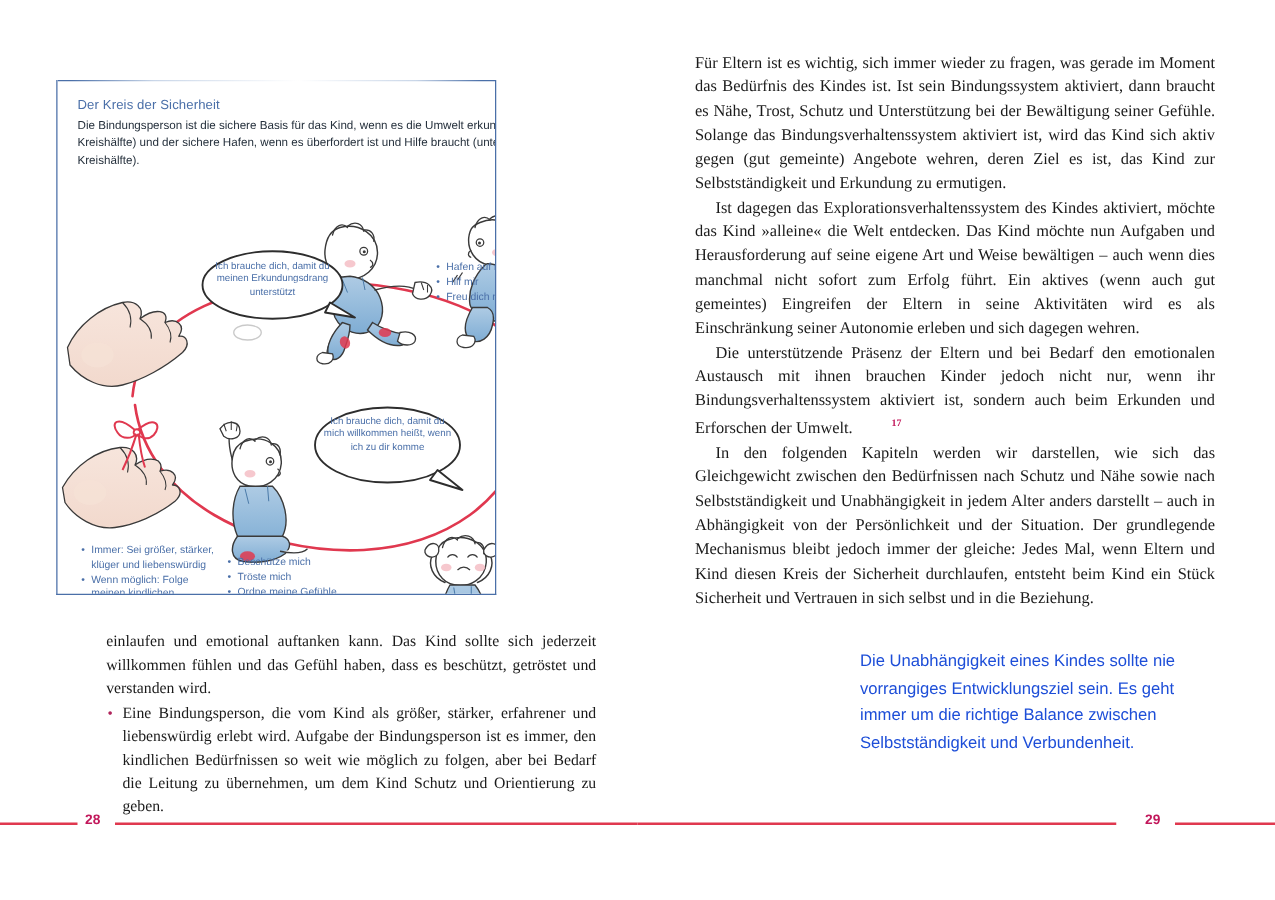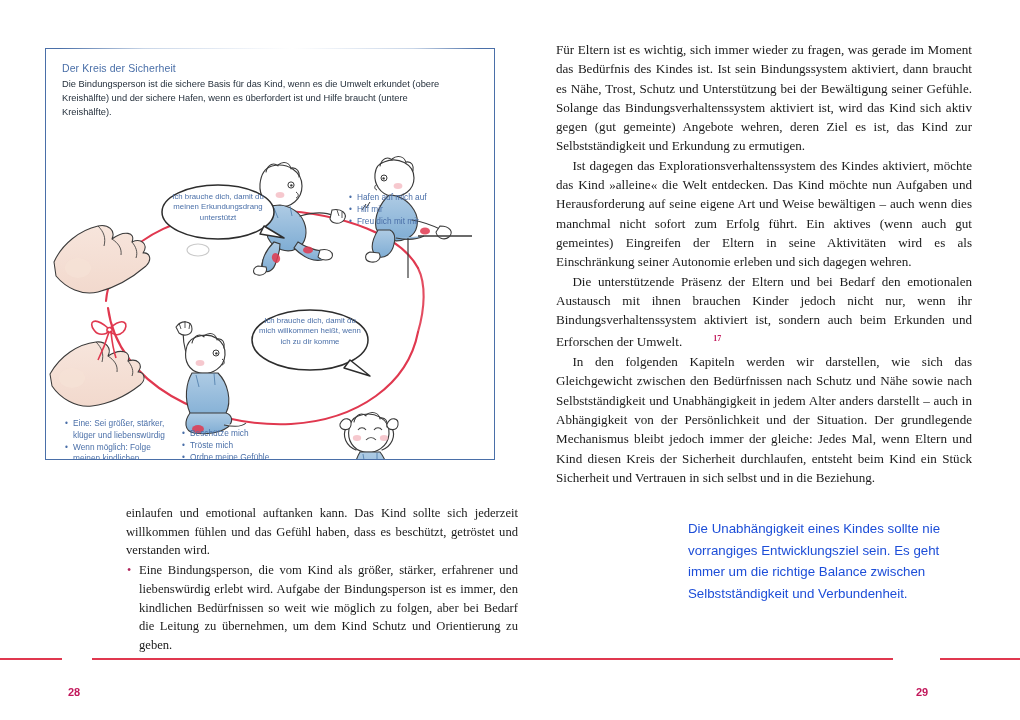--- a/index.html
+++ b/index.html
@@ -19,22 +19,22 @@
   
   .spread {
     position: absolute;
     inset: 0;
   }
 
   
   .figure-box {
     position: absolute;
     left: 45px;
-    top: 48px;
-    width: 450px;
+    top: 64px;
+    width: 352px;
     height: 412px;
     border: 1px solid #4a6fa8;
     border-top: none;
     box-sizing: border-box;
     background: #ffffff;
     overflow: hidden;
   }
   .figure-box::before {
     content: "";
     position: absolute;
@@ -147,21 +147,20 @@
   
   .lower-left {
     position: absolute;
     left: 85px;
     top: 504px;
     width: 392px;
     font-size: 12.6px;
     line-height: 18.7px;
     text-align: justify;
     color: #1a1a1a;
-    margin-left: 41px;
   }
   .lower-left p { margin: 0; }
   .lower-left .bulleted {
     position: relative;
     padding-left: 13px;
     margin-top: 1px;
   }
   .lower-left .bulleted::before {
     content: "•";
     position: absolute;
@@ -195,21 +194,20 @@
   .rule-right-a { left: 510px; width: 383px; }
   .rule-right-b { left: 940px; width: 80px; }
 
   .folio {
     position: absolute;
     top: 650px;
     font-family: "Liberation Sans", sans-serif;
     font-size: 11px;
     font-weight: bold;
     color: #c2185b;
-    margin-top: 36px;
   }
   .folio-left { left: 68px; }
   .folio-right { left: 916px; }
 </style>
 </head>
 <body>
 
 <div class="spread">
 
   <div class="figure-box">
@@ -399,21 +397,21 @@
       <div class="anno anno-top-right">
         <ul>
           <li>Hafen auf mich auf</li>
           <li>Hilf mir</li>
           <li>Freu dich mit mir</li>
         </ul>
       </div>
 
       <div class="anno anno-bottom-left">
         <ul>
-          <li>Eine: Sei größer, stärker, klüger und liebenswürdig</li>
+          <li>Immer: Sei größer, stärker, klüger und liebenswürdig</li>
           <li>Wenn möglich: Folge meinen kindlichen Bedürfnissen</li>
 
         </ul>
       </div>
 
       <div class="anno anno-bottom-mid">
         <ul>
           <li>Beschütze mich</li>
           <li>Tröste mich</li>
           <li>Ordne meine Gefühle</li>

